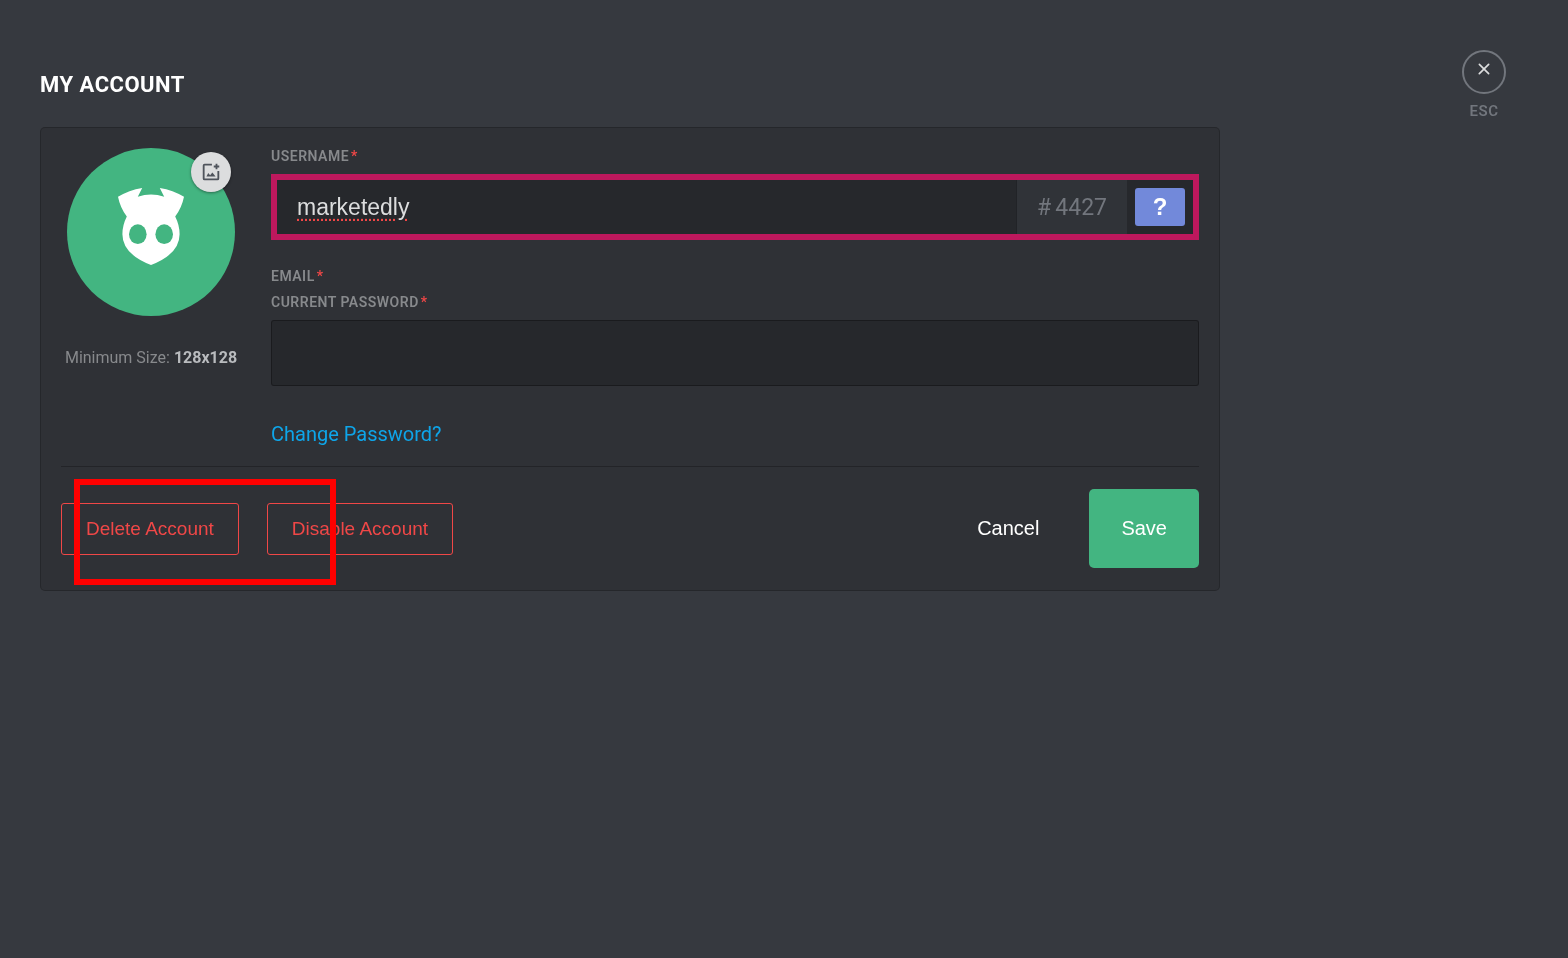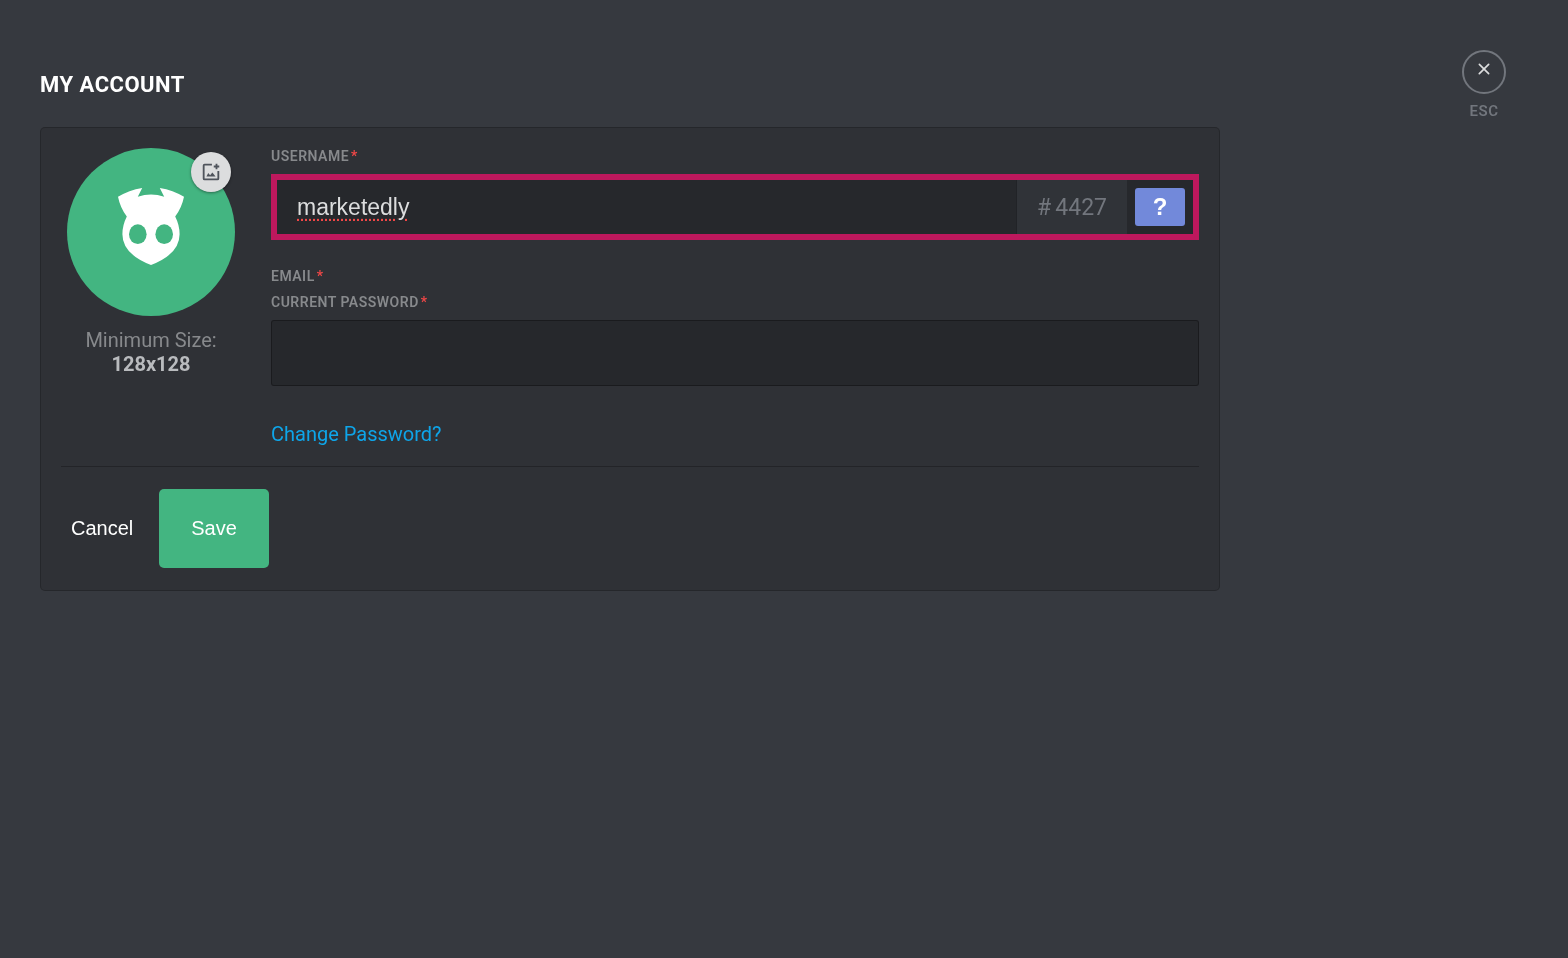--- a/index.html
+++ b/index.html
@@ -97,22 +97,22 @@
       border-radius: 50%;
       background: #dcddde;
       display: flex;
       align-items: center;
       justify-content: center;
       cursor: pointer;
       box-shadow: 0 1px 3px rgba(0,0,0,0.4);
     }
     .min-size {
       color: #87898c;
-      font-size: 20px;
-      margin-top: 12px;
+      font-size: 16px;
+      margin-top: 32px;
       text-align: center;
     }
     .min-size .bold {
       color: #b9bbbe;
       font-weight: 700;
     }
     .form-section {
       flex: 1;
     }
     .field-label {
@@ -200,21 +200,21 @@
       justify-content: space-between;
       align-items: center;
     }
     .footer-left {
       display: flex;
       gap: 28px;
       align-items: center;
     }
     .footer-right {
       display: flex;
-      gap: 16px;
+      gap: 40px;
       align-items: center;
     }
     .btn-danger-outline {
       background: transparent;
       border: 1px solid #f04747;
       color: #f04747;
       font-size: 19px;
       padding: 14px 24px;
       border-radius: 3px;
       cursor: pointer;
@@ -313,18 +313,25 @@
       <label class="field-label">
         <span>CURRENT PASSWORD</span><span class="required">*</span>
       </label>
       <input type="password" class="text-input" value="" style="">
 
       <a class="change-password">Change Password?</a>
     </div>
   </div>
 
   <div class="card-footer">
+    <div class="footer-left">
+      <div class="highlighted">
+        <div class="highlight-box"></div>
+        <button class="btn-danger-outline">Delete Account</button>
+      </div>
+      <button class="btn-danger-outline">Disable Account</button>
+    </div>
     <div class="footer-right">
       <button class="btn-link">Cancel</button>
       <button class="btn-primary">Save</button>
     </div>
   </div>
 </div>
 
 </body></html>

